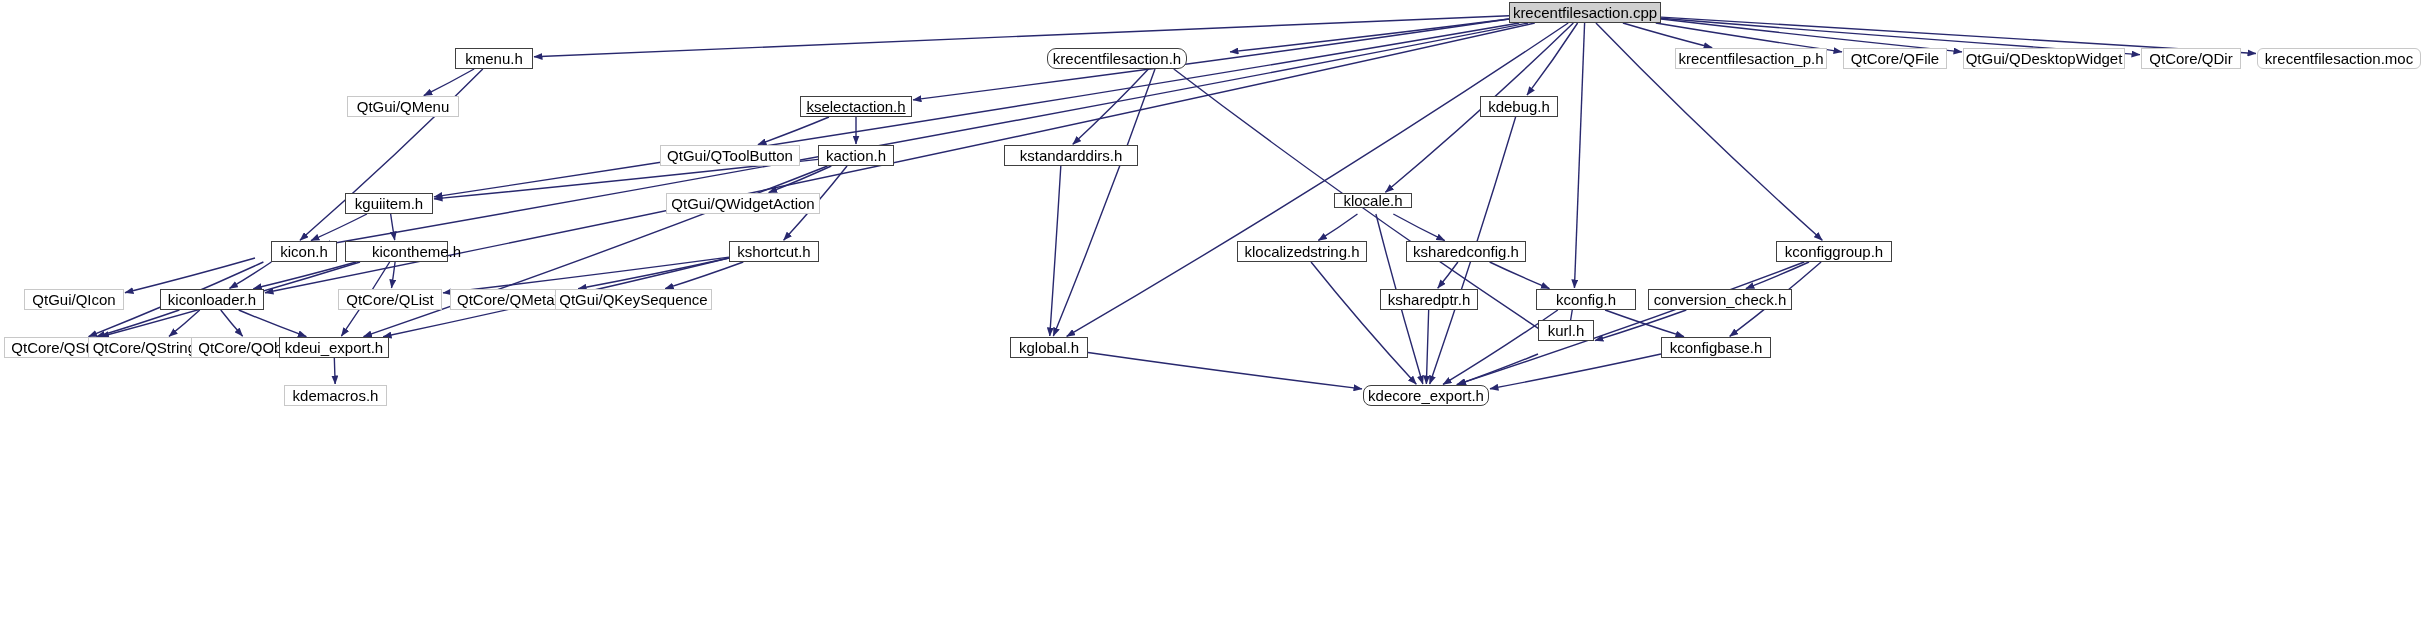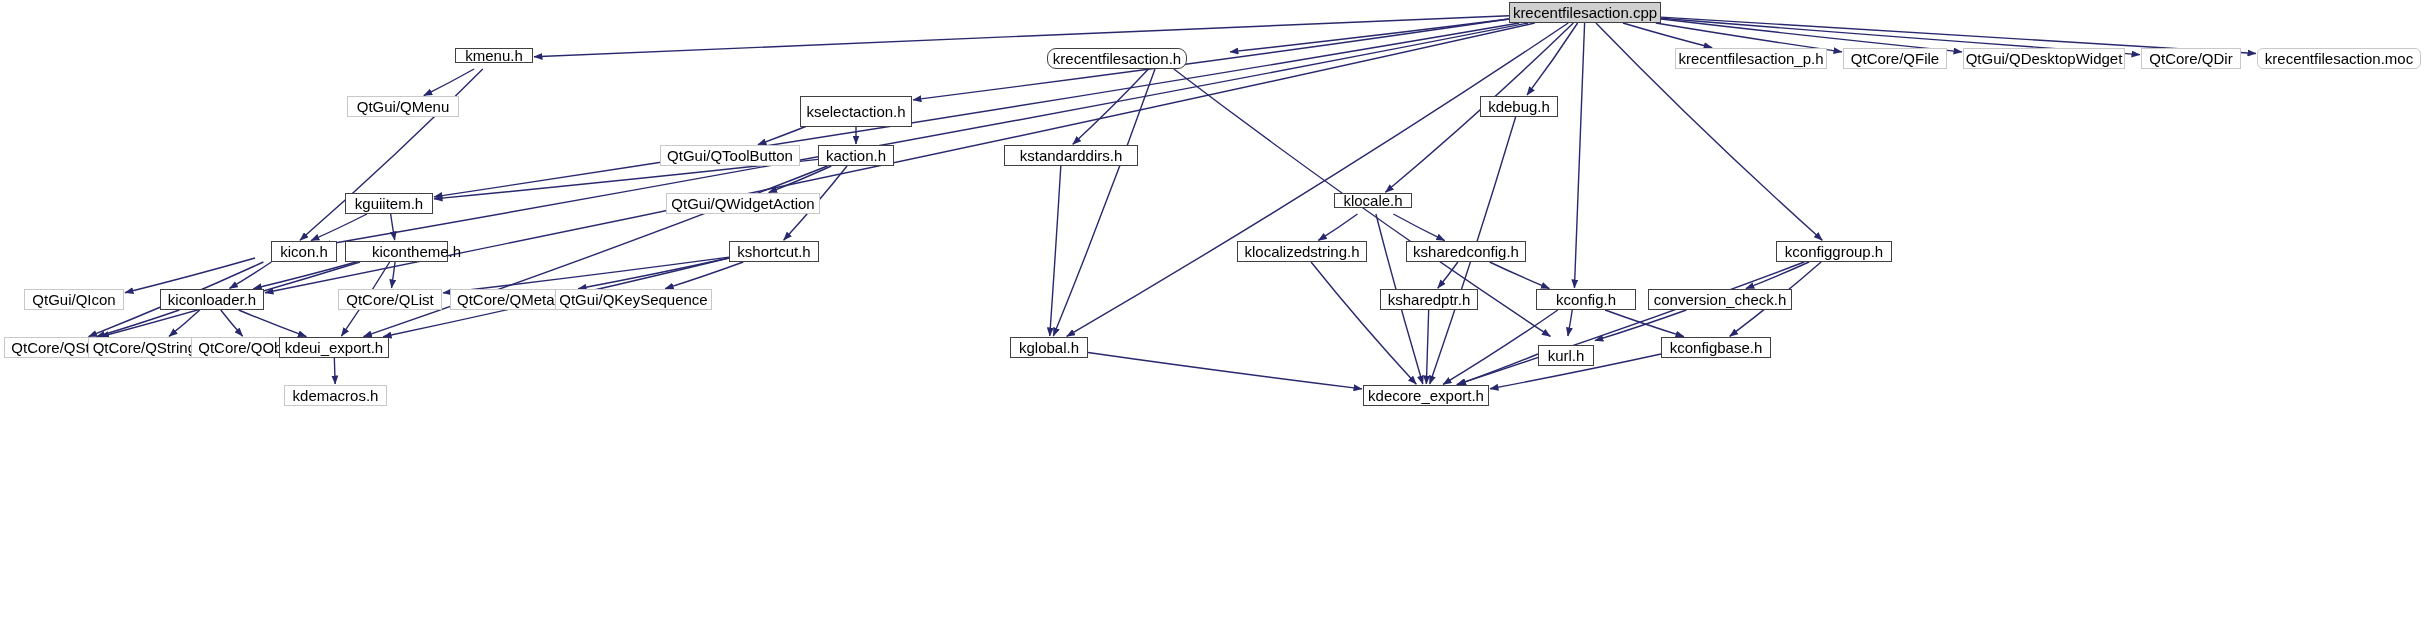--- a/index.html
+++ b/index.html
@@ -87,21 +87,21 @@
       <path d="M1821.09375,262 Q1778.587268430595,299.18445626629193 1729.681961678699,336.3689125325838" fill="none" stroke="#28286e" stroke-width="1.4" marker-end="url(#ah)"></path>
       <path d="M1804.25,262 Q1642.635990505116,323.33358994113246 1456.6929903335829,384.66717988226486" fill="none" stroke="#28286e" stroke-width="1.4" marker-end="url(#ah)"></path>
       <path d="M1686.3125,310 Q1643.8279958408953,325.3408275004666 1594.9479749266563,340.6816550009333" fill="none" stroke="#28286e" stroke-width="1.4" marker-end="url(#ah)"></path>
       <path d="M1538,354 Q1500.5951617967419,369.32200233620404 1457.559487734929,384.644004672408" fill="none" stroke="#28286e" stroke-width="1.4" marker-end="url(#ah)"></path>
       <path d="M1661,354 Q1581.475661776164,371.4002990612295 1489.979917798202,388.8005981224589" fill="none" stroke="#28286e" stroke-width="1.4" marker-end="url(#ah)"></path>
     </svg>
   <div id="node-layer">
       <div class="node root" style="left: 1509px; top: 2px; width: 152px; height: 21px;">
         <span>krecentfilesaction.cpp</span>
       </div>
-      <div class="node solid" style="left: 455px; top: 48px; width: 78px; height: 15px;">
+      <div class="node solid" style="left: 455px; top: 48px; width: 78px; height: 21px;">
         <span>kmenu.h</span>
       </div>
       <div class="node solid" style="left: 1047px; top: 48px; width: 140px; height: 21px; border-radius: 9px;">
         <span>krecentfilesaction.h</span>
       </div>
       <div class="node light" style="left: 1675px; top: 48px; width: 152px; height: 21px;">
         <span>krecentfilesaction_p.h</span>
       </div>
       <div class="node light" style="left: 1843px; top: 48px; width: 104px; height: 21px;">
         <span>QtCore/QFile</span>
@@ -111,21 +111,21 @@
       </div>
       <div class="node light" style="left: 2141px; top: 48px; width: 100px; height: 21px;">
         <span>QtCore/QDir</span>
       </div>
       <div class="node light" style="left: 2257px; top: 48px; width: 164px; height: 21px; border-radius: 6px;">
         <span>krecentfilesaction.moc</span>
       </div>
       <div class="node light" style="left: 347px; top: 96px; width: 112px; height: 21px;">
         <span>QtGui/QMenu</span>
       </div>
-      <div class="node solid" style="left: 800px; top: 96px; width: 112px; height: 31px;">
+      <div class="node solid" style="left: 800px; top: 96px; width: 112px; height: 21px; text-decoration: underline;">
         <span>kselectaction.h</span>
       </div>
       <div class="node solid" style="left: 1480px; top: 96px; width: 78px; height: 21px;">
         <span>kdebug.h</span>
       </div>
       <div class="node light" style="left: 660px; top: 145px; width: 140px; height: 21px;">
         <span>QtGui/QToolButton</span>
       </div>
       <div class="node solid" style="left: 818px; top: 145px; width: 76px; height: 21px;">
         <span>kaction.h</span>
@@ -192,26 +192,26 @@
       </div>
       <div class="node light" style="left: 191px; top: 337px; width: 122px; height: 21px;">
         <span>QtCore/QObject</span>
       </div>
       <div class="node solid" style="left: 279px; top: 337px; width: 110px; height: 21px;">
         <span>kdeui_export.h</span>
       </div>
       <div class="node solid" style="left: 1010px; top: 337px; width: 78px; height: 21px;">
         <span>kglobal.h</span>
       </div>
-      <div class="node solid" style="left: 1538px; top: 345px; width: 56px; height: 21px;">
+      <div class="node solid" style="left: 1538px; top: 320px; width: 56px; height: 21px;">
         <span>kurl.h</span>
       </div>
       <div class="node solid" style="left: 1661px; top: 337px; width: 110px; height: 21px;">
         <span>kconfigbase.h</span>
       </div>
       <div class="node light" style="left: 284px; top: 385px; width: 103px; height: 21px;">
         <span>kdemacros.h</span>
       </div>
-      <div class="node solid" style="left: 1363px; top: 385px; width: 126px; height: 21px;">
+      <div class="node solid" style="left: 1363px; top: 385px; width: 126px; height: 21px; border-radius: 8px;">
         <span>kdecore_export.h</span>
       </div>
     </div>
 </div>
 
 </body></html>

